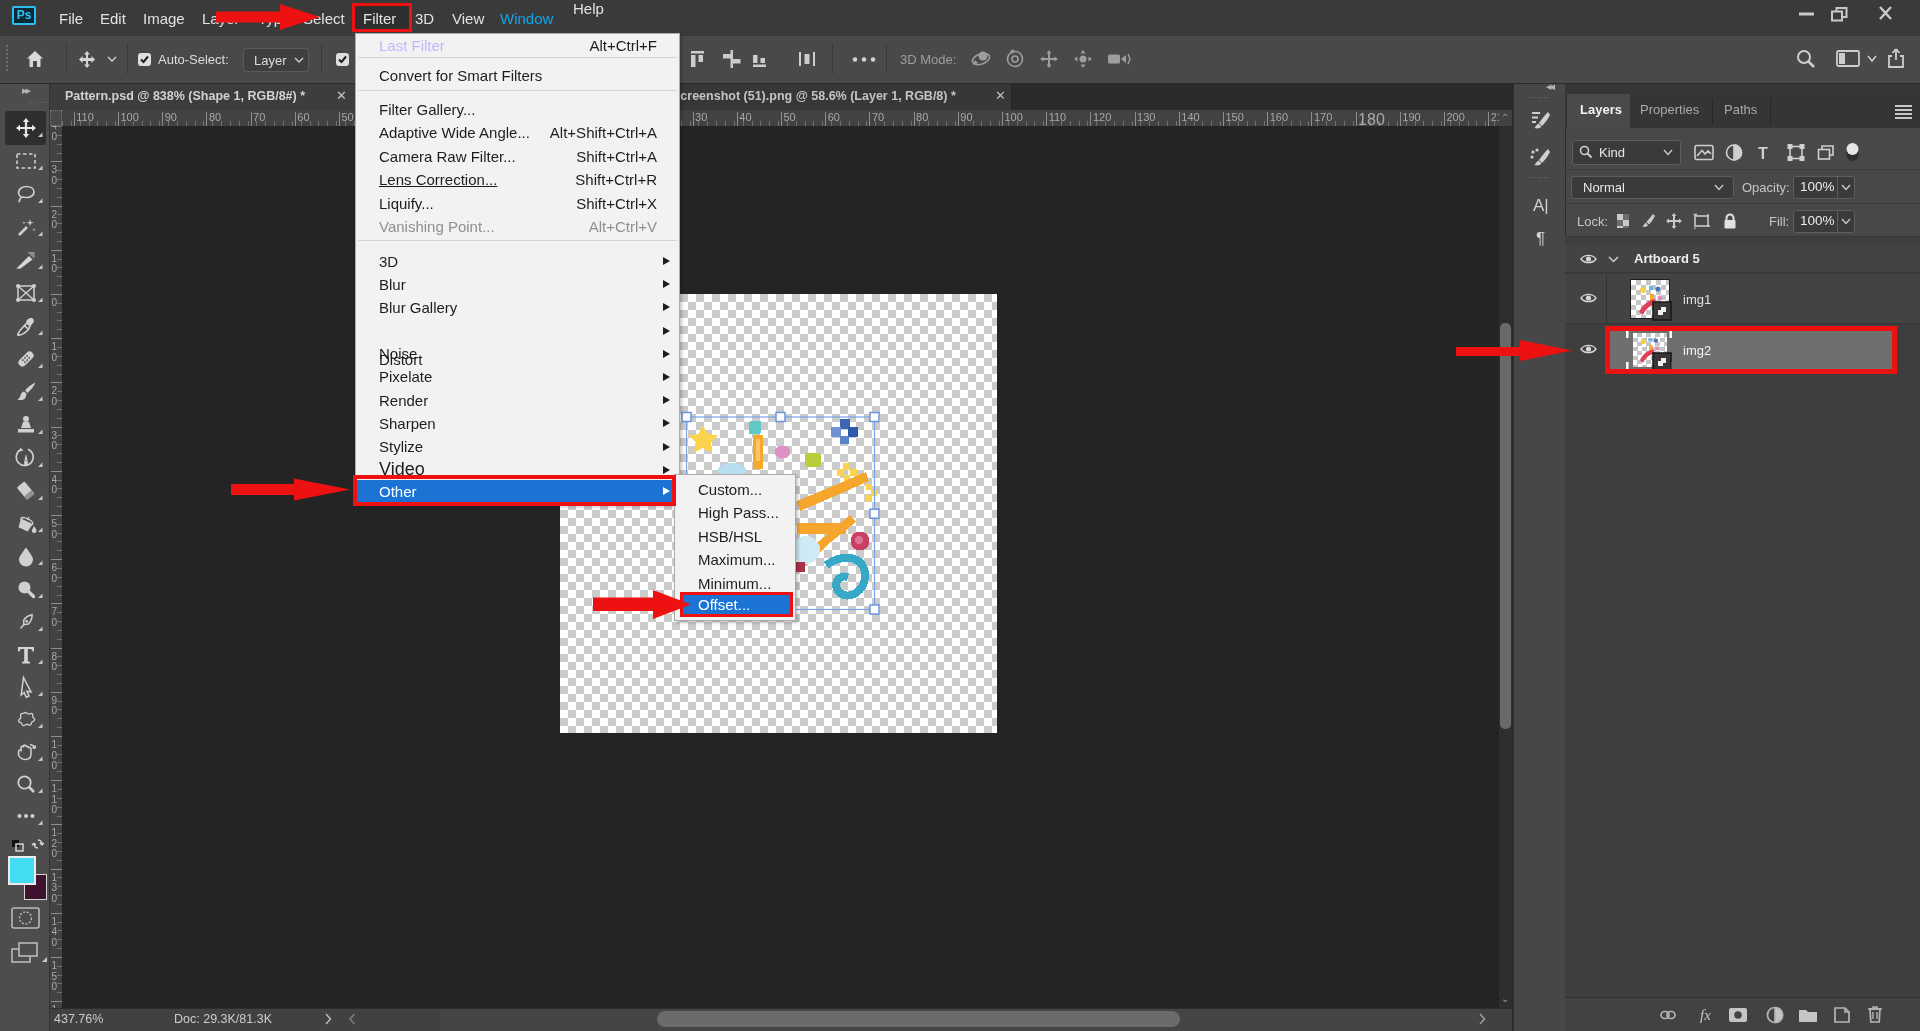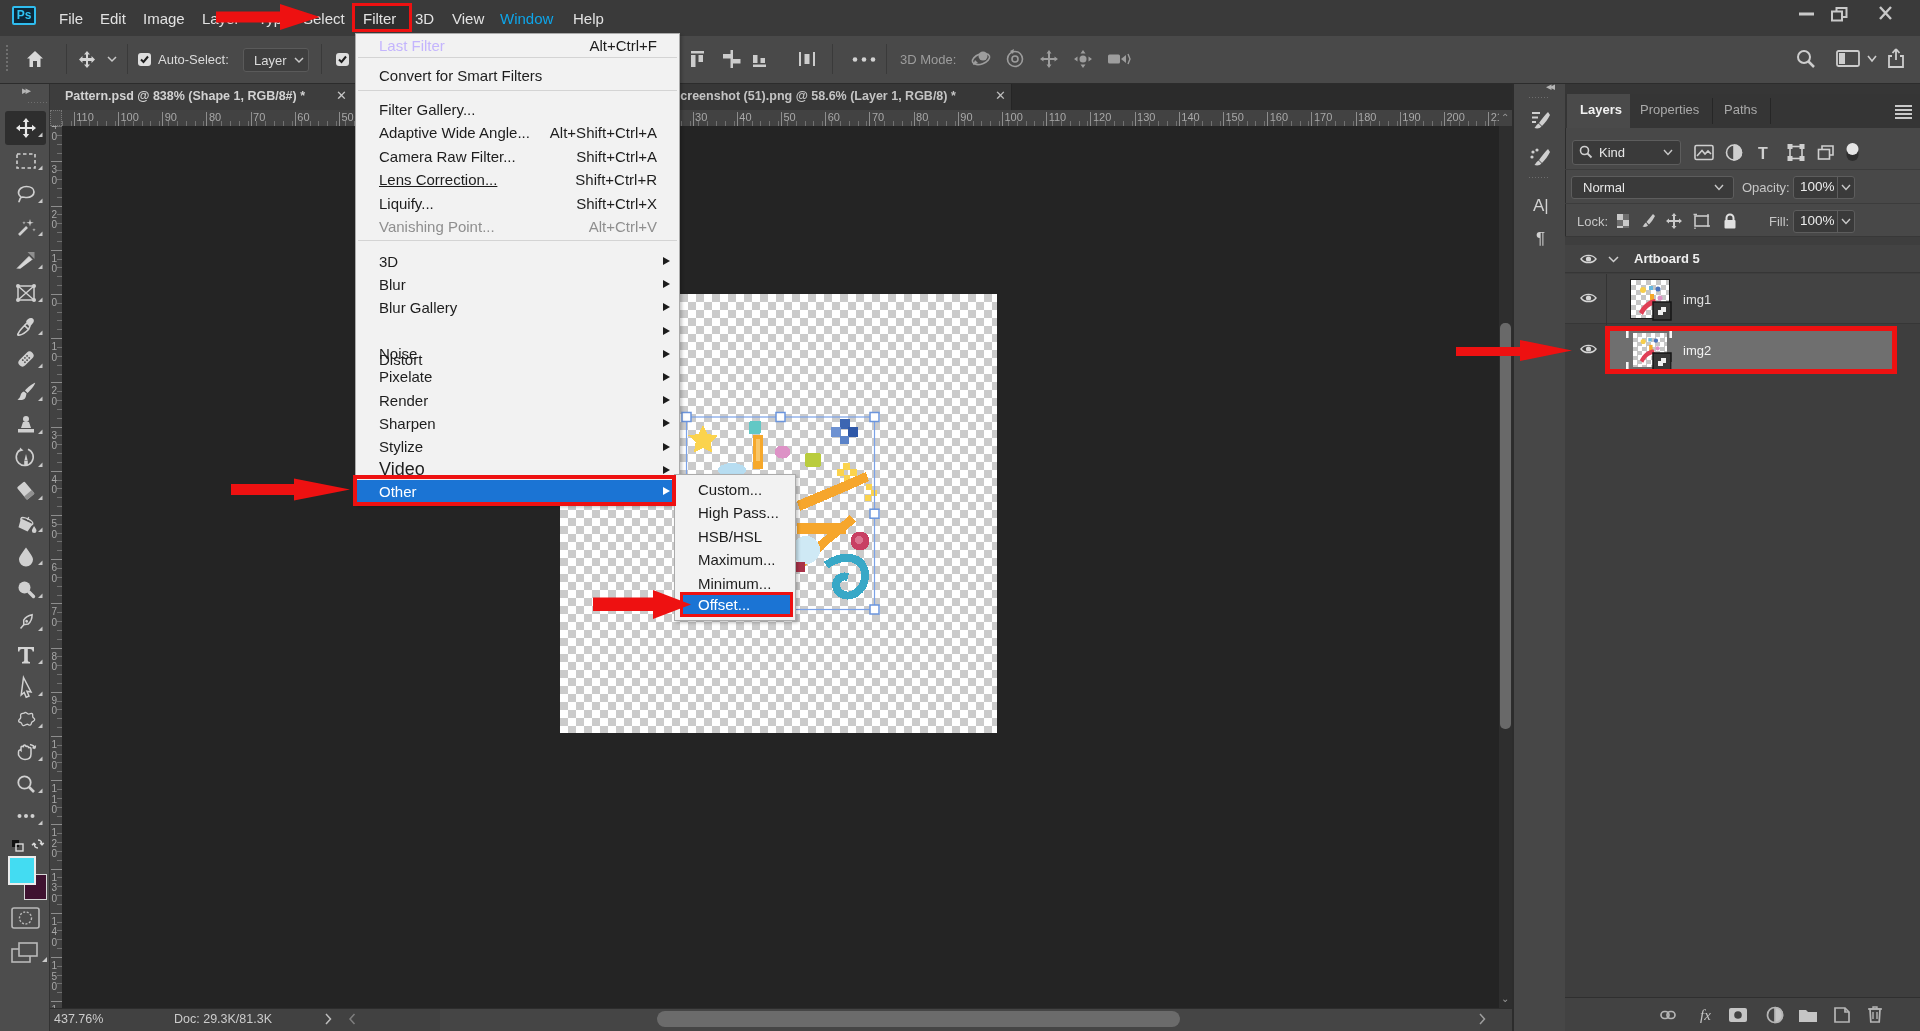--- a/index.html
+++ b/index.html
@@ -15,21 +15,21 @@
 <div class="tx" style="left:59px;top:10px;font-size:15px;color:#e2e2e2;">File</div>
 <div class="tx" style="left:100px;top:10px;font-size:15px;color:#e2e2e2;">Edit</div>
 <div class="tx" style="left:143px;top:10px;font-size:15px;color:#e2e2e2;">Image</div>
 <div class="tx" style="left:202px;top:10px;font-size:15px;color:#e2e2e2;">Layer</div>
 <div class="tx" style="left:258px;top:10px;font-size:15px;color:#e2e2e2;">Type</div>
 <div class="tx" style="left:303px;top:10px;font-size:15px;color:#e2e2e2;">Select</div>
 <div class="tx" style="left:363px;top:10px;font-size:15px;color:#e2e2e2;">Filter</div>
 <div class="tx" style="left:415px;top:10px;font-size:15px;color:#e2e2e2;">3D</div>
 <div class="tx" style="left:452px;top:10px;font-size:15px;color:#e2e2e2;">View</div>
 <div class="tx" style="left:500px;top:10px;font-size:15px;color:#0ea5e9;">Window</div>
-<div class="tx" style="left:573px;top:10px;font-size:15px;color:#e2e2e2;text-align:right;">Help</div>
+<div class="tx" style="left:573px;top:0;font-size:15px;color:#e2e2e2;text-align:right;">Help</div>
 <svg style="left:1790px;top:0;width:120px;height:30px;" viewBox="0 0 120 30">
 <rect x="9" y="12.5" width="15" height="3" fill="#c9c9c9"></rect>
 <rect x="46.5" y="8" width="10" height="9" fill="none" stroke="#c9c9c9" stroke-width="2"></rect>
 <rect x="42" y="11.5" width="10" height="9" fill="#3a3a3a" stroke="#c9c9c9" stroke-width="2"></rect>
 <path d="M90 7 L101 19 M101 7 L90 19" stroke="#c9c9c9" stroke-width="2.4"></path>
 </svg>
 <div class="abs" style="left:0;top:36px;width:1920px;height:48px;background:#494949;border-bottom:1px solid #2c2c2c;"></div>
 <div class="abs" style="left:5px;top:44px;width:4px;height:27px;background-image:radial-gradient(circle,#6f6f6f 1px,transparent 1.2px);background-size:4px 4px;"></div>
 <svg style="left:26px;top:50px;width:18px;height:18px;" viewBox="0 0 18 18">
 <path d="M9 1 L17 8.5 L14.5 8.5 L14.5 17 L11 17 L11 11 L7 11 L7 17 L3.5 17 L3.5 8.5 L1 8.5 Z" fill="#d8d8d8"></path>
@@ -333,21 +333,21 @@
 <div class="tx" style="left:1075.1px;top:0.5px;font-size:11px;color:#a8a8a8;">130</div>
 <div class="abs" style="left:1116.8px;top:2px;width:1px;height:14px;background:#8d8d8d;"></div>
 <div class="tx" style="left:1119.3px;top:0.5px;font-size:11px;color:#a8a8a8;">140</div>
 <div class="abs" style="left:1161.0px;top:2px;width:1px;height:14px;background:#8d8d8d;"></div>
 <div class="tx" style="left:1163.5px;top:0.5px;font-size:11px;color:#a8a8a8;">150</div>
 <div class="abs" style="left:1205.2px;top:2px;width:1px;height:14px;background:#8d8d8d;"></div>
 <div class="tx" style="left:1207.7px;top:0.5px;font-size:11px;color:#a8a8a8;">160</div>
 <div class="abs" style="left:1249.4px;top:2px;width:1px;height:14px;background:#8d8d8d;"></div>
 <div class="tx" style="left:1251.9px;top:0.5px;font-size:11px;color:#a8a8a8;">170</div>
 <div class="abs" style="left:1293.6px;top:2px;width:1px;height:14px;background:#8d8d8d;"></div>
-<div class="tx" style="left:1296.1px;top:0.5px;font-size:11px;color:#a8a8a8;">180</div>
+<div class="tx" style="left:1296.1px;top:0.5px;font-size:16px;color:#a8a8a8;">180</div>
 <div class="abs" style="left:1337.8px;top:2px;width:1px;height:14px;background:#8d8d8d;"></div>
 <div class="tx" style="left:1340.3px;top:0.5px;font-size:11px;color:#a8a8a8;">190</div>
 <div class="abs" style="left:1382.0px;top:2px;width:1px;height:14px;background:#8d8d8d;"></div>
 <div class="tx" style="left:1384.5px;top:0.5px;font-size:11px;color:#a8a8a8;">200</div>
 <div class="abs" style="left:1426.2px;top:2px;width:1px;height:14px;background:#8d8d8d;"></div>
 <div class="tx" style="left:1428.7px;top:0.5px;font-size:11px;color:#a8a8a8;">210</div>
 </div>
 <div class="abs" style="left:50px;top:126px;width:12px;height:882px;overflow:hidden;">
 
 <div class="tx" style="left:1.5px;top:-4.8px;font-size:10px;line-height:10.5px;color:#a8a8a8;">4<br>0</div>

